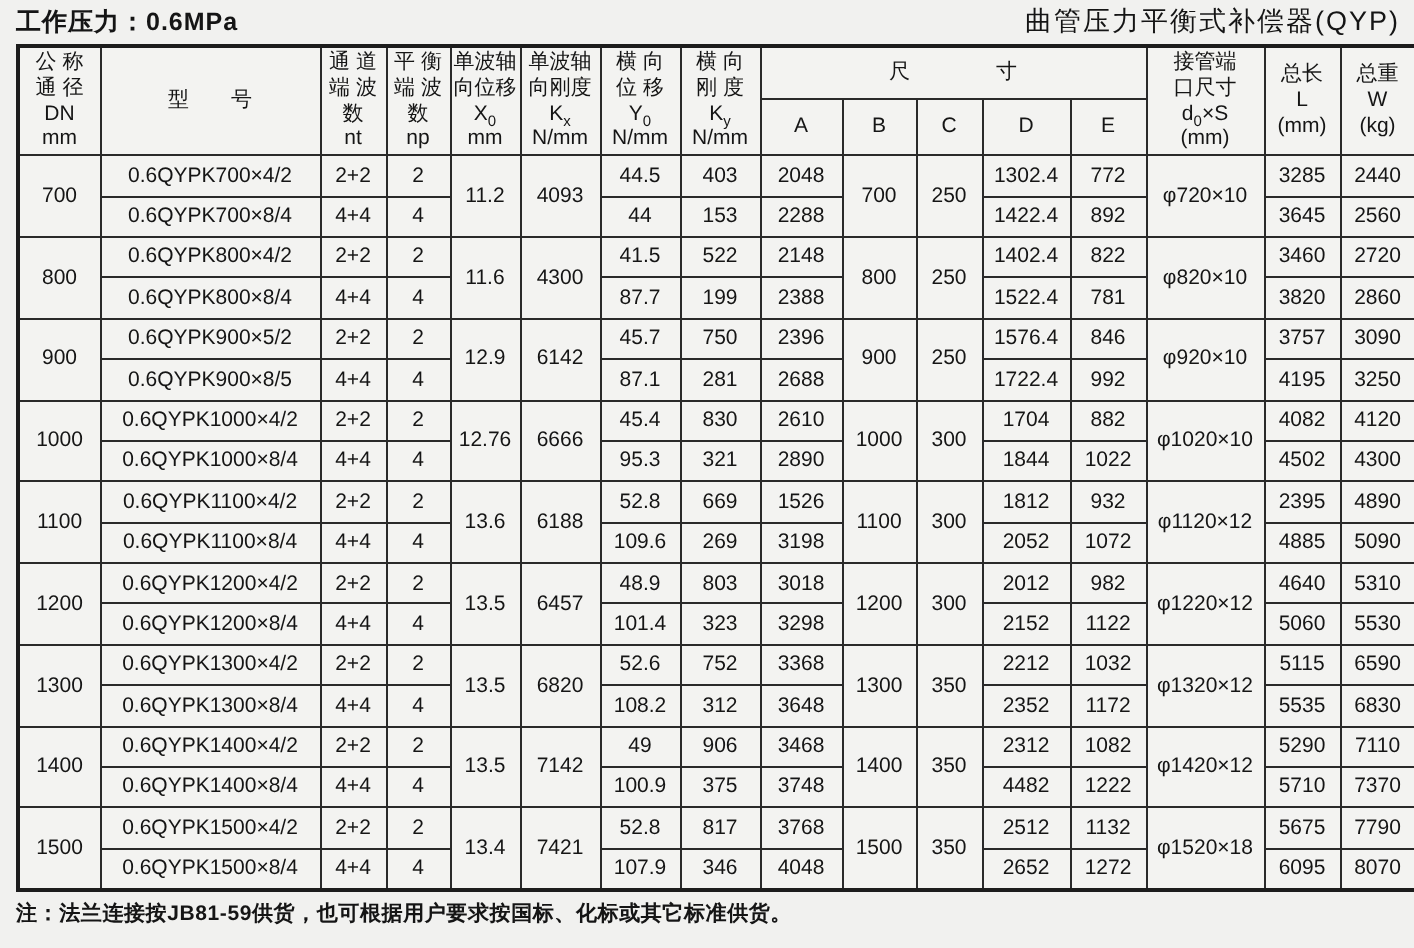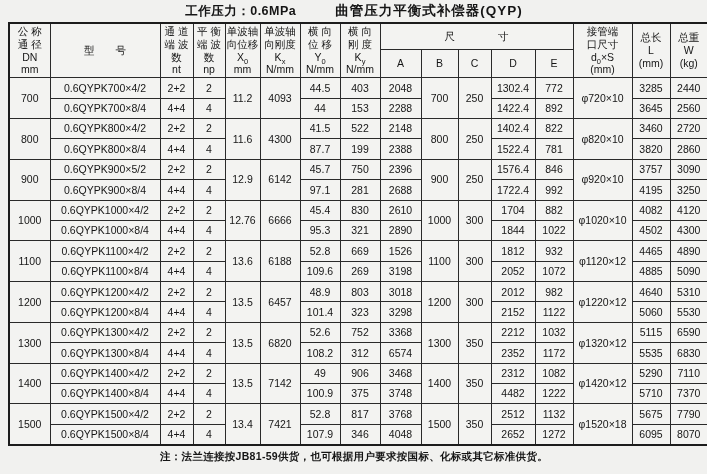--- a/index.html
+++ b/index.html
@@ -5,46 +5,46 @@
   html,body{margin:0;padding:0;}
   body{
     width:707px;height:474px;
     background:#f1f1ef;
     font-family:"Liberation Sans","DejaVu Sans",sans-serif;
     color:#151515;
     overflow:hidden;
   }
   .page{padding:3px 7px 0 8px;}
   .titlebar{
-    display:flex;justify-content:center;align-items:flex-end;
+    display:flex;justify-content:space-between;align-items:flex-end;
     height:17px;margin-bottom:2px;
   }
   .title-left{font-size:12.5px;font-weight:bold;letter-spacing:.5px;}
-  .title-right{font-size:13.5px;font-weight:bold;letter-spacing:1px;margin-left:39px;}
+  .title-right{font-size:13.5px;font-weight:normal;letter-spacing:1px;margin-left:39px;}
   table{
     border-collapse:collapse;table-layout:fixed;width:692px;
     background:#f3f3f1;
   }
   th,td{
     border:1px solid #2a2a2a;
     text-align:center;vertical-align:middle;
     padding:0 1px;
     font-size:10.5px;
     overflow:hidden;white-space:nowrap;
   }
   table{border:2px solid #1c1c1c;}
   thead th{font-weight:normal;line-height:1.22;padding:1px 0;}
   thead .hl{display:block;}
   sub{font-size:7.5px;line-height:0;}
   .size-head{height:16px;padding:0;}
   .size-spread{display:flex;justify-content:space-between;padding:0 64px;}
   .size-sub th{height:16px;}
   tbody td{height:19.4px;line-height:1;}
   .note{
-    margin-top:4px;font-size:10.5px;font-weight:600;letter-spacing:.3px;text-align:center;
+    margin-top:4px;font-size:10.5px;font-weight:600;letter-spacing:.3px;
   }
 </style>
 </head>
 <body>
 
 <div class="page">
 
   <div class="titlebar">
     <span class="title-left">工作压力：0.6MPa</span>
     <span class="title-right">曲管压力平衡式补偿器(QYP)</span>
@@ -220,24 +220,24 @@
           <td>2396</td>
           <td rowspan="2">900</td>
           <td rowspan="2">250</td>
           <td>1576.4</td>
           <td>846</td>
           <td rowspan="2">φ920×10</td>
           <td>3757</td>
           <td>3090</td>
         </tr>
         <tr>
-          <td>0.6QYPK900×8/4</td>
-          <td>4+4</td>
-          <td>4</td>
-          <td>97.1</td>
+          <td>0.6QYPK900×8/5</td>
+          <td>4+4</td>
+          <td>4</td>
+          <td>87.1</td>
           <td>281</td>
           <td>2688</td>
           <td>1722.4</td>
           <td>992</td>
           <td>4195</td>
           <td>3250</td>
         </tr>
         <tr>
           <td rowspan="2">1000</td>
           <td>0.6QYPK1000×4/2</td>
@@ -276,21 +276,21 @@
           <td rowspan="2">13.6</td>
           <td rowspan="2">6188</td>
           <td>52.8</td>
           <td>669</td>
           <td>1526</td>
           <td rowspan="2">1100</td>
           <td rowspan="2">300</td>
           <td>1812</td>
           <td>932</td>
           <td rowspan="2">φ1120×12</td>
-          <td>4465</td>
+          <td>2395</td>
           <td>4890</td>
         </tr>
         <tr>
           <td>0.6QYPK1100×8/4</td>
           <td>4+4</td>
           <td>4</td>
           <td>109.6</td>
           <td>269</td>
           <td>3198</td>
           <td>2052</td>
@@ -345,21 +345,21 @@
           <td rowspan="2">φ1320×12</td>
           <td>5115</td>
           <td>6590</td>
         </tr>
         <tr>
           <td>0.6QYPK1300×8/4</td>
           <td>4+4</td>
           <td>4</td>
           <td>108.2</td>
           <td>312</td>
-          <td>6574</td>
+          <td>3648</td>
           <td>2352</td>
           <td>1172</td>
           <td>5535</td>
           <td>6830</td>
         </tr>
         <tr>
           <td rowspan="2">1400</td>
           <td>0.6QYPK1400×4/2</td>
           <td>2+2</td>
           <td>2</td>

